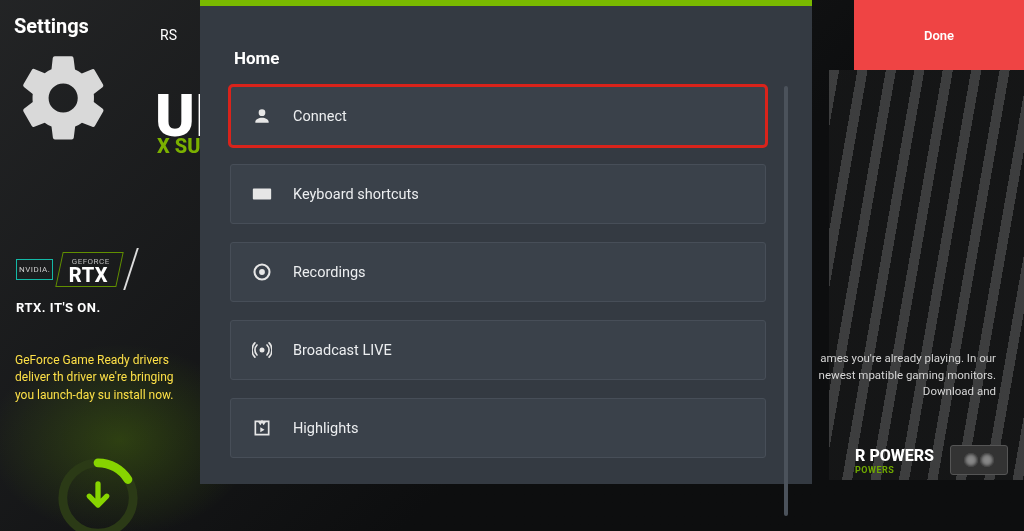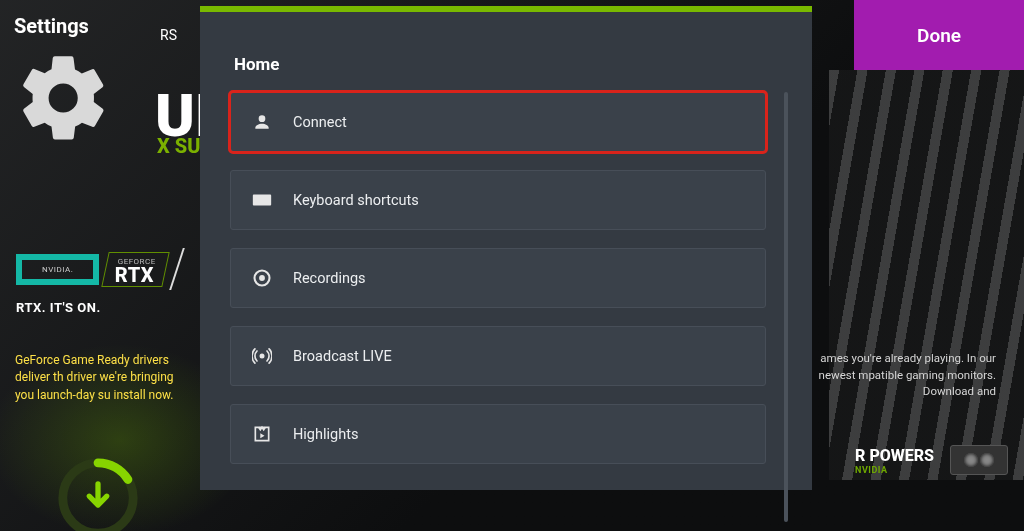--- a/index.html
+++ b/index.html
@@ -39,22 +39,22 @@
     }
     .gear-icon svg { display:block; fill:#d9d9d9; }
 
     .rtx-badge-wrap {
       position: absolute;
       left: 16px; top: 248px;
       display: flex; align-items: center; gap: 6px;
     }
     .nvidia-chip {
       font-size: 8px; letter-spacing: .5px;
-      padding: 5px 20px;
-      border: 6px solid #14b8a6;
+      padding: 5px 2px;
+      border: 1px solid #14b8a6;
       color: #ccc;
     }
     .rtx-box {
       border: 1.5px solid #618f00;
       padding: 4px 10px 2px 10px;
       transform: skewX(-12deg);
     }
     .rtx-box > span { display:block; transform: skewX(12deg); }
     .rtx-small { font-size: 8px; color: #bbb; letter-spacing: .5px; }
     .rtx-big { font-size: 20px; font-weight: 800; color: #fff; letter-spacing: .5px; line-height: .9; }
@@ -116,30 +116,30 @@
     .gpu-mini { width:58px; height:30px; background:#333; border:1px solid #555; border-radius:3px; display:flex; gap:2px; align-items:center; justify-content:center;}
     .gpu-mini span{ width:14px;height:14px;border-radius:50%;background:#888; box-shadow:inset 0 0 4px #000;}
 
     
     .tr-gear {
       position:absolute; top:16px; right:210px;
     }
     .done-btn {
       position:absolute; top:0; right:0;
       width:170px; height:70px;
-      background:#a21caf;
-      color:#fff; font-size:19px; font-weight:600;
+      background:#ef4444;
+      color:#fff; font-size:13px; font-weight:600;
       display:flex; align-items:center; justify-content:center;
       cursor:pointer;
     }
 
     
     .overlay-panel {
       position:absolute;
-      left:200px; top:6px;
+      left:200px; top:0;
       width:612px; height:484px;
       background:#343a42;
       border-top:6px solid #79b900;
       padding:18px 18px 0 30px;
     }
     .panel-title {
       font-size:17px; font-weight:700; color:#fff;
       margin: 24px 0 18px 4px;
     }
 
@@ -210,21 +210,21 @@
   <path d="M50 10 a40 40 0 0 1 34 19" fill="none" stroke="#87d400" stroke-width="10" stroke-linecap="round"></path>
   <path d="M50 34 v20 M40 48 l10 10 10-10" fill="none" stroke="#87d400" stroke-width="6" stroke-linecap="round" stroke-linejoin="round"></path>
 </svg>
 
 <div class="right-bg"></div>
 <div class="right-blurb">ames you're already playing. In our newest
 mpatible gaming monitors. Download and</div>
 <div class="right-badge">
   <div class="powers">
     <div class="p1">R POWERS</div>
-    <div class="p2">NVIDIA</div>
+    <div class="p2">POWERS</div>
   </div>
   <div class="gpu-mini">
       <span></span>
       <span></span>
     </div>
 </div>
 
 <span class="tr-gear">
   <svg width="18" height="18" viewBox="0 0 24 24" fill="#b9b9b9">
       <path d="M19.14,12.94a7.07,7.07,0,0,0,.05-.94,7.07,7.07,0,0,0-.05-.94l2.11-1.65a.5.5,0,0,0,.12-.64l-2-3.46a.5.5,0,0,0-.61-.22l-2.49,1a7.22,7.22,0,0,0-1.63-.94L14.3,2.5A.5.5,0,0,0,13.8,2H9.8a.5.5,0,0,0-.5.42L9,5.09a7.22,7.22,0,0,0-1.63.94l-2.49-1a.5.5,0,0,0-.61.22l-2,3.46a.5.5,0,0,0,.12.64L4.5,11.06a7.07,7.07,0,0,0-.05.94,7.07,7.07,0,0,0,.05.94L2.39,14.59a.5.5,0,0,0-.12.64l2,3.46a.5.5,0,0,0,.61.22l2.49-1a7.22,7.22,0,0,0,1.63.94l.34,2.67a.5.5,0,0,0,.5.42h4a.5.5,0,0,0,.5-.42l.34-2.67a7.22,7.22,0,0,0,1.63-.94l2.49,1a.5.5,0,0,0,.61-.22l2-3.46a.5.5,0,0,0-.12-.64ZM11.8,15.5A3.5,3.5,0,1,1,15.3,12,3.5,3.5,0,0,1,11.8,15.5Z"></path>

